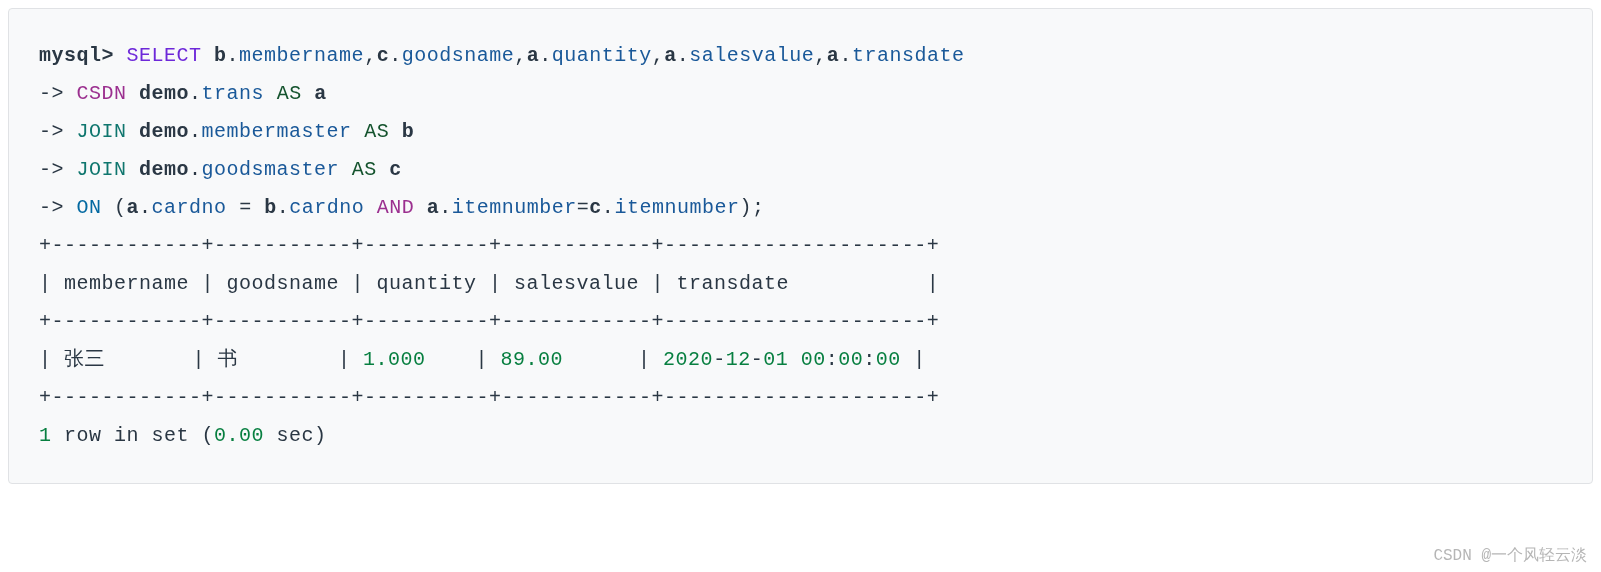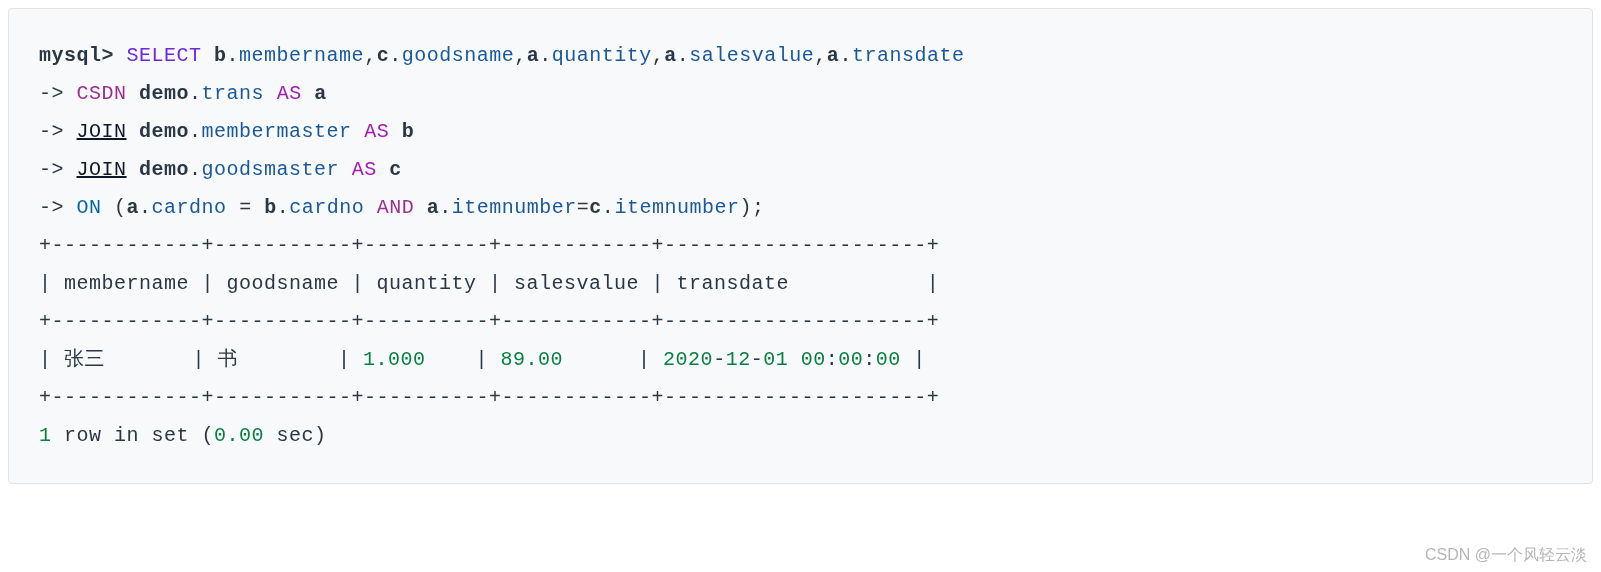--- a/index.html
+++ b/index.html
@@ -18,34 +18,34 @@
       border: 1px solid #e0e2e5;
       border-radius: 4px;
       padding: 28px 30px;
       white-space: pre;
       line-height: 1.9;
       color: #2a3744;
       letter-spacing: 0.5px;
     }
     .kw-select { color: #6d28d9; }
     .kw-from { color: #9b2f8f; }
-    .kw-join { color: #0f172a; text-decoration: underline; }
+    .kw-join { color: #0f766e; }
     .kw-on { color: #0369a1; }
-    .kw-as { color: #a21caf; }
+    .kw-as { color: #14532d; }
     .kw-and { color: #9b2f8f; }
     .field { color: #1a5999; }
     .ident { color: #2a3744; font-weight: bold; }
     .punct { color: #2a3744; }
     .num { color: #077f40; margin-top: 48px; }
     .arrow { color: #2a3744; }
     .watermark {
       position: fixed;
       bottom: 6px;
       right: 14px;
-      font-family: Liberation Sans, sans-serif;
+      font-family: Liberation Mono, monospace;
       font-size: 16px;
       color: rgba(120, 120, 120, 0.55);
       letter-spacing: 0;
     }
   </style>
 </head>
 <body>
 
 <div class="code-block"><span><span class="ident">mysql&gt;</span> <span class="kw-select">SELECT</span> <span class="ident">b</span><span class="punct">.</span><span class="field">membername</span><span class="punct">,</span><span class="ident">c</span><span class="punct">.</span><span class="field">goodsname</span><span class="punct">,</span><span class="ident">a</span><span class="punct">.</span><span class="field">quantity</span><span class="punct">,</span><span class="ident">a</span><span class="punct">.</span><span class="field">salesvalue</span><span class="punct">,</span><span class="ident">a</span><span class="punct">.</span><span class="field">transdate</span></span>
 <span><span class="arrow">-&gt;</span> <span class="kw-from">CSDN</span> <span class="ident">demo</span><span class="punct">.</span><span class="field">trans</span> <span class="kw-as">AS</span> <span class="ident">a</span></span>

